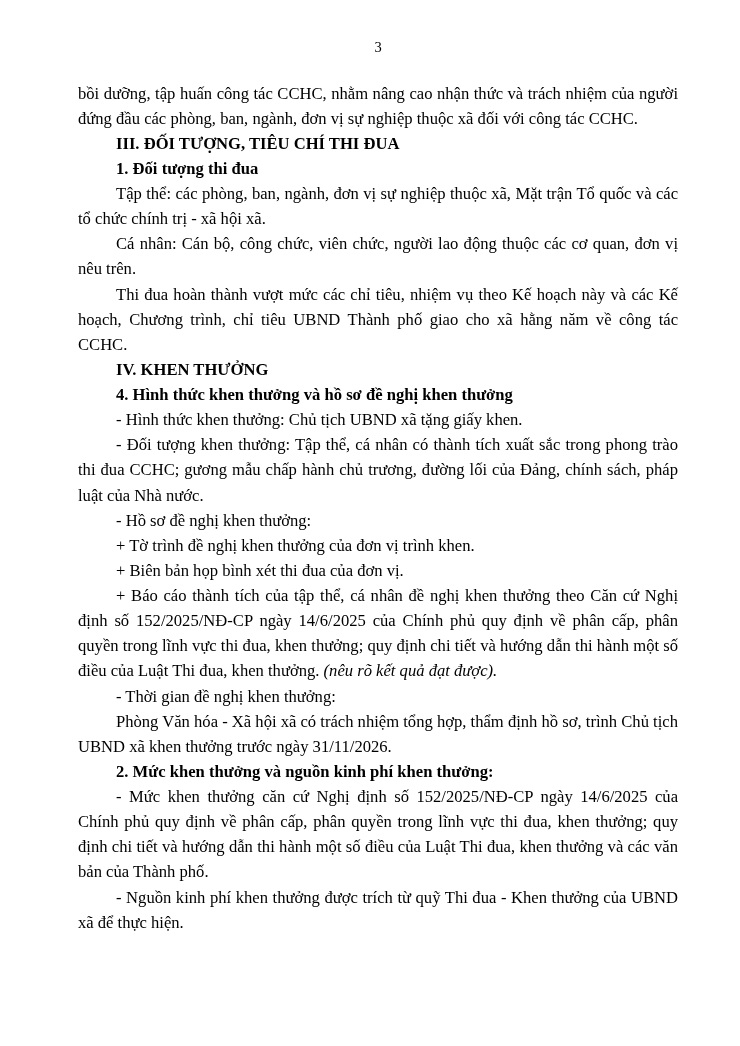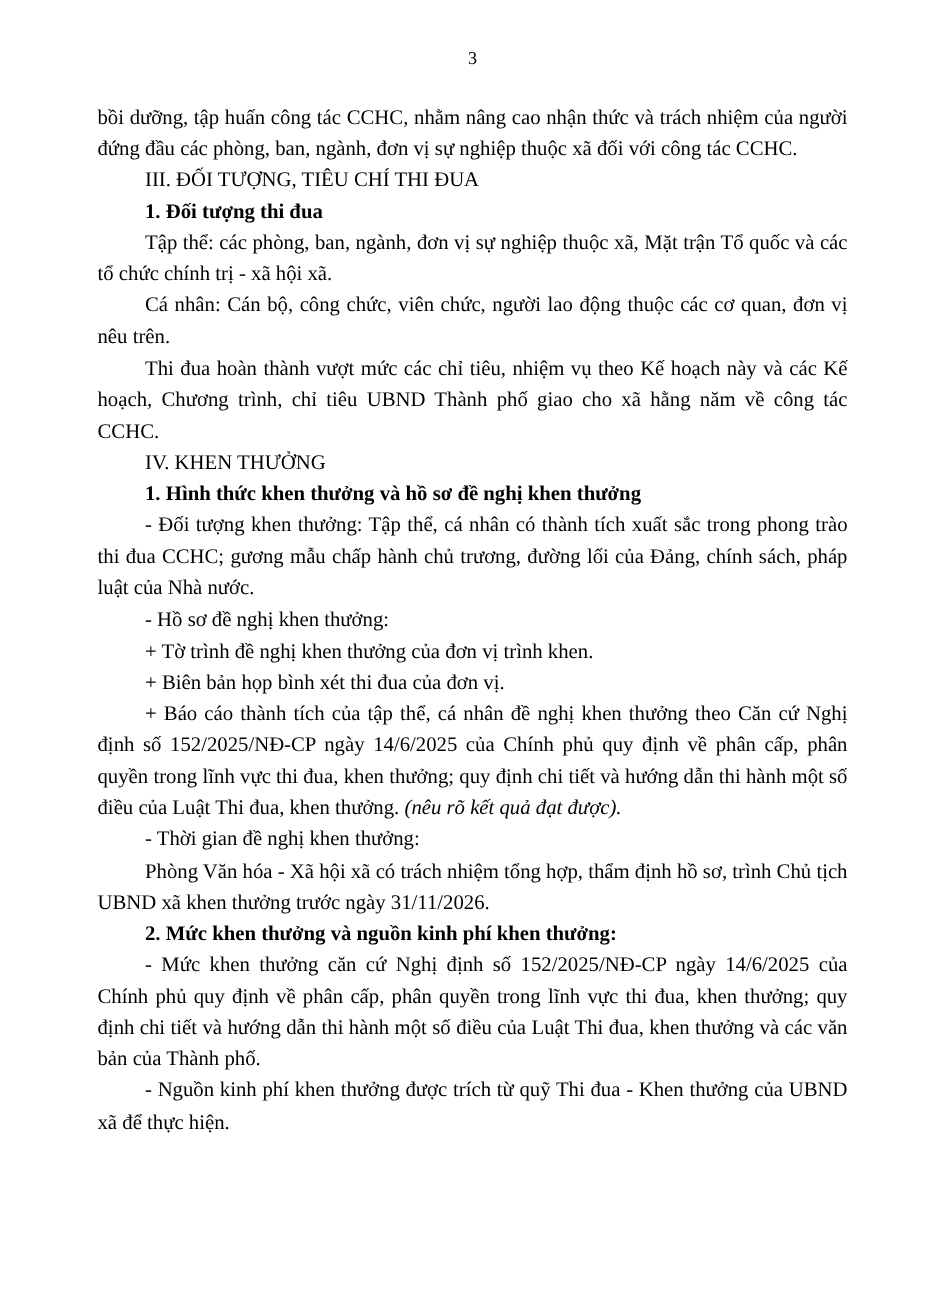--- a/index.html
+++ b/index.html
@@ -39,21 +39,21 @@
     margin: 0;
     padding: 0;
   }
   .para {
     text-indent: 0;
   }
   .indent {
     text-indent: 38px;
   }
   .heading {
-    font-weight: normal;
+    font-weight: bold;
     text-indent: 38px;
   }
   .subheading {
     font-weight: bold;
     text-indent: 38px;
   }
   .italic {
     font-style: italic;
   }
 </style>
@@ -74,22 +74,23 @@
 
     <p class="indent">Tập thể: các phòng, ban, ngành, đơn vị sự nghiệp thuộc xã, Mặt trận Tổ quốc và các tổ chức chính trị - xã hội xã.</p>
 
     <p class="indent">Cá nhân: Cán bộ, công chức, viên chức, người lao động thuộc các cơ quan, đơn vị nêu trên.</p>
 
 
     <p class="indent">Thi đua hoàn thành vượt mức các chỉ tiêu, nhiệm vụ theo Kế hoạch này và các Kế hoạch, Chương trình, chỉ tiêu UBND Thành phố giao cho xã hằng năm về công tác CCHC.</p>
 
     <p class="heading">IV. KHEN THƯỞNG</p>
 
-    <p class="subheading">1. Hình thức khen thưởng và hồ sơ đề nghị khen thưởng</p>
+    <p class="subheading">4. Hình thức khen thưởng và hồ sơ đề nghị khen thưởng</p>
 
+    <p class="indent">- Hình thức khen thưởng: Chủ tịch UBND xã tặng giấy khen.</p>
 
     <p class="indent">- Đối tượng khen thưởng: Tập thể, cá nhân có thành tích xuất sắc trong phong trào thi đua CCHC; gương mẫu chấp hành chủ trương, đường lối của Đảng, chính sách, pháp luật của Nhà nước.</p>
 
     <p class="indent">- Hồ sơ đề nghị khen thưởng:</p>
 
     <p class="indent">+ Tờ trình đề nghị khen thưởng của đơn vị trình khen.</p>
 
     <p class="indent">+ Biên bản họp bình xét thi đua của đơn vị.</p>
 
     <p class="indent"><span>+ Báo cáo thành tích của tập thể, cá nhân đề nghị khen thưởng theo Căn cứ Nghị định số 152/2025/NĐ-CP ngày 14/6/2025 của Chính phủ quy định về phân cấp, phân quyền trong lĩnh vực thi đua, khen thưởng; quy định chi tiết và hướng dẫn thi hành một số điều của Luật Thi đua, khen thưởng. </span><span class="italic">(nêu rõ kết quả đạt được).</span></p>

